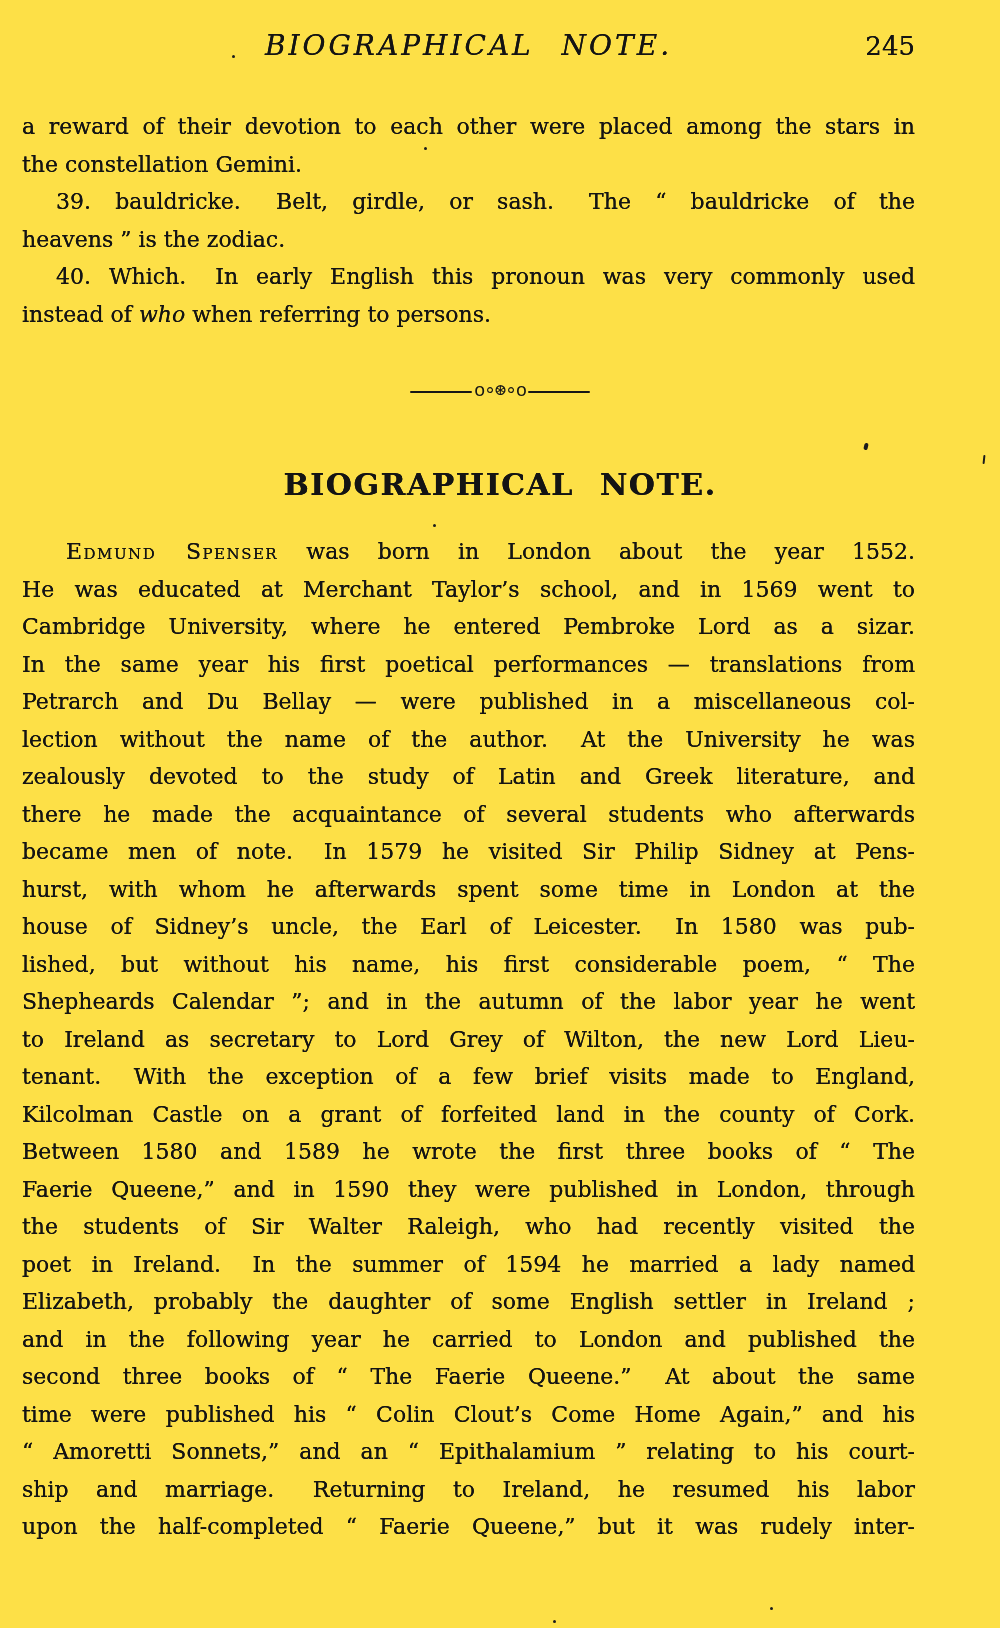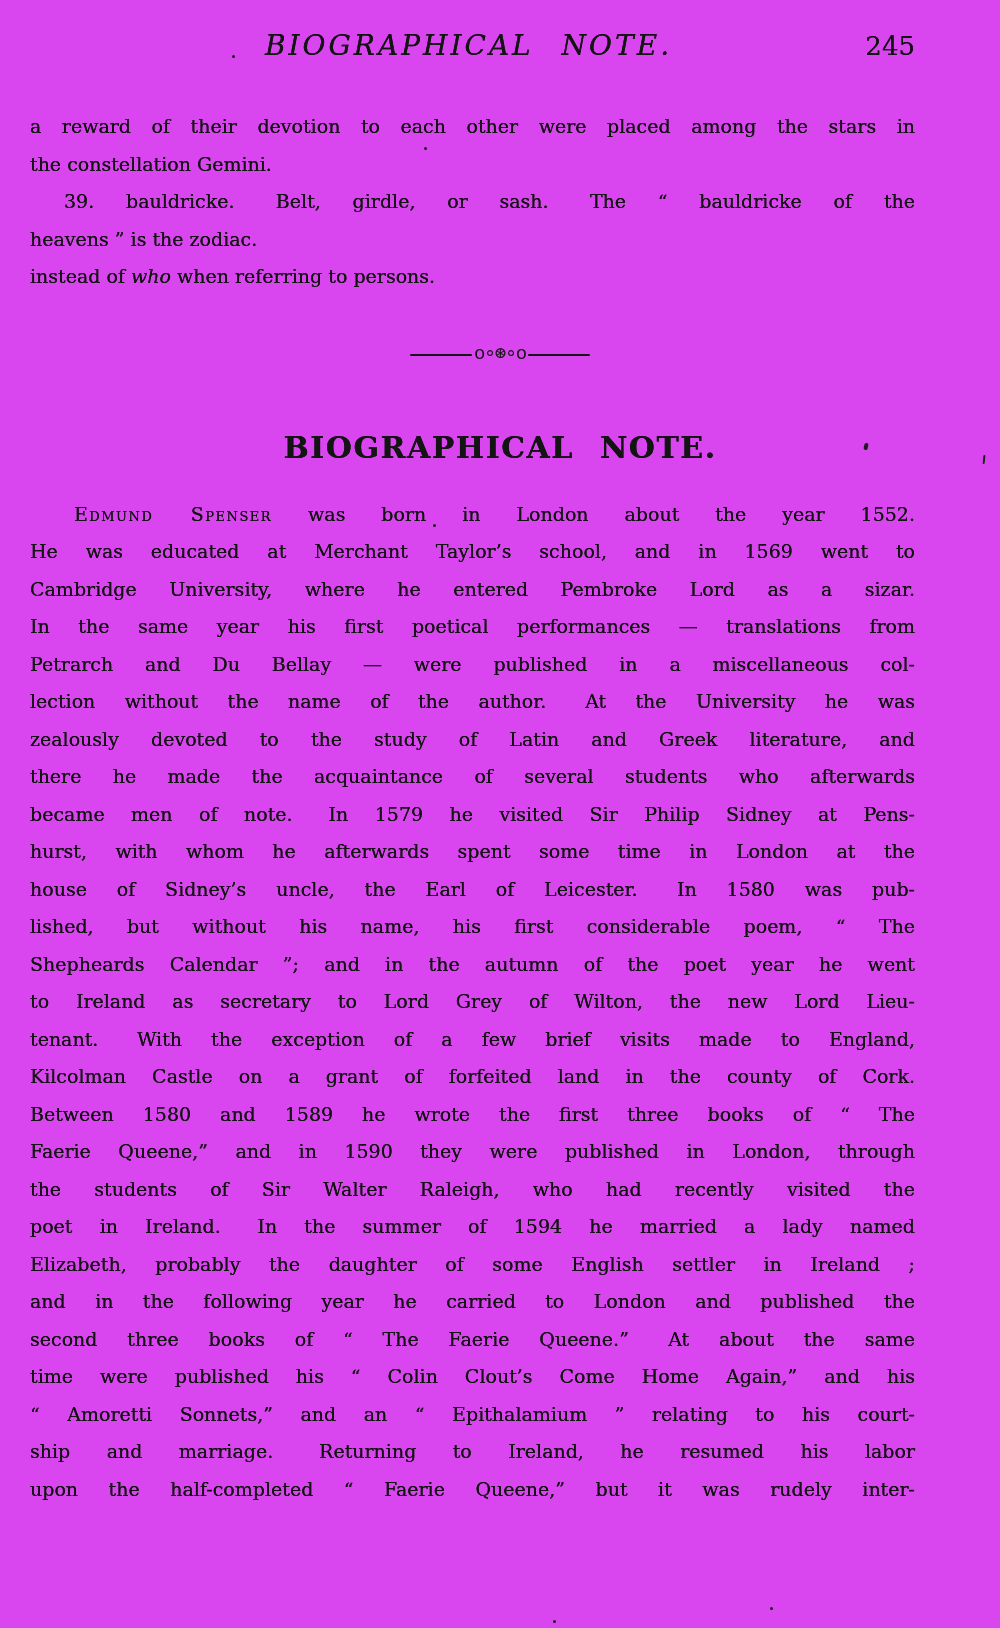--- a/index.html
+++ b/index.html
@@ -1,19 +1,19 @@
 <!DOCTYPE html>
 <html><head>
 <meta charset="utf-8">
 <style>
   html,body{margin:0;padding:0;background:#ffffff;}
   .page{
     position:relative;
     width:1000px;height:1628px;
-    background:#d946ef;
+    background:#fde047;
     overflow:hidden;
     font-family:"DejaVu Serif","Liberation Serif",serif;
     color:#141414;
   }
   .text-col{margin-left:22px;margin-right:85px;} 
   .running-header{position:relative;margin-top:26px;height:40px;}
   .header-title{
     text-align:center;
     font-style:italic;
     font-size:28px;line-height:40px;
@@ -21,25 +21,24 @@
     text-shadow:0 0 .5px currentColor;
   }
   .page-number{
     position:absolute;right:0;top:0;
     font-size:26px;line-height:40px;
     text-shadow:0 0 .5px currentColor;
   }
   .notes{margin-top:42px;}
   .bio{margin-top:28px;}
   .line{
-    font-size:19px;line-height:37.5px;
+    font-size:22px;line-height:37.5px;
     text-align:justify;text-align-last:justify;
     white-space:normal;
     text-shadow:0 0 .45px currentColor;
-    margin-left:8px;
   }
   .line.nj{text-align:left;text-align-last:auto;}
   .line b{font-weight:400;}
   .line i{}
   .sc{font-variant:small-caps;letter-spacing:1.5px;}
   .divider{
     margin-top:52px;height:14px;
     display:flex;align-items:center;justify-content:center;gap:2px;
   }
   .divider .rule{width:62px;height:2px;background:#161616;border-radius:1px;}
@@ -73,20 +72,21 @@
   <div class="text-col running-header">
     <div class="header-title">BIOGRAPHICAL NOTE.</div>
     <div class="page-number">245</div>
   </div>
 
   <div class="text-col notes">
       <div class="line">a reward of their devotion to each other were placed among the stars in</div>
       <div class="line nj">the constellation Gemini.</div>
       <div class="line" style="text-indent: 34px;"><b>39. bauldricke.</b>  Belt, girdle, or sash.  The “ bauldricke of the</div>
       <div class="line nj">heavens ” is the zodiac.</div>
+      <div class="line" style="text-indent: 34px;"><b>40. Which.</b>  In early English this pronoun was very commonly used</div>
       <div class="line nj">instead of <i>who</i> when referring to persons.</div>
     </div>
 
   <div class="divider">
     <span class="rule"></span>
     <span class="orn">o∘⊛∘o</span>
     <span class="rule"></span>
   </div>
 
   <h1 class="text-col section-title">BIOGRAPHICAL NOTE.</h1>
@@ -97,21 +97,21 @@
       <div class="line">Cambridge University, where he entered Pembroke Lord as a sizar.</div>
       <div class="line">In the same year his first poetical performances — translations from</div>
       <div class="line">Petrarch and Du Bellay — were published in a miscellaneous col-</div>
       <div class="line">lection without the name of the author.  At the University he was</div>
       <div class="line">zealously devoted to the study of Latin and Greek literature, and</div>
       <div class="line">there he made the acquaintance of several students who afterwards</div>
       <div class="line">became men of note.  In 1579 he visited Sir Philip Sidney at Pens-</div>
       <div class="line">hurst, with whom he afterwards spent some time in London at the</div>
       <div class="line">house of Sidney’s uncle, the Earl of Leicester.  In 1580 was pub-</div>
       <div class="line">lished, but without his name, his first considerable poem, “ The</div>
-      <div class="line">Shepheards Calendar ”; and in the autumn of the poet year he went</div>
+      <div class="line">Shepheards Calendar ”; and in the autumn of the labor year he went</div>
       <div class="line">to Ireland as secretary to Lord Grey of Wilton, the new Lord Lieu-</div>
       <div class="line">tenant.  With the exception of a few brief visits made to England,</div>
       <div class="line">Kilcolman Castle on a grant of forfeited land in the county of Cork.</div>
       <div class="line">Between 1580 and 1589 he wrote the first three books of “ The</div>
       <div class="line">Faerie Queene,” and in 1590 they were published in London, through</div>
       <div class="line">the students of Sir Walter Raleigh, who had recently visited the</div>
       <div class="line">poet in Ireland.  In the summer of 1594 he married a lady named</div>
       <div class="line">Elizabeth, probably the daughter of some English settler in Ireland ;</div>
       <div class="line">and in the following year he carried to London and published the</div>
       <div class="line">second three books of “ The Faerie Queene.”  At about the same</div>

